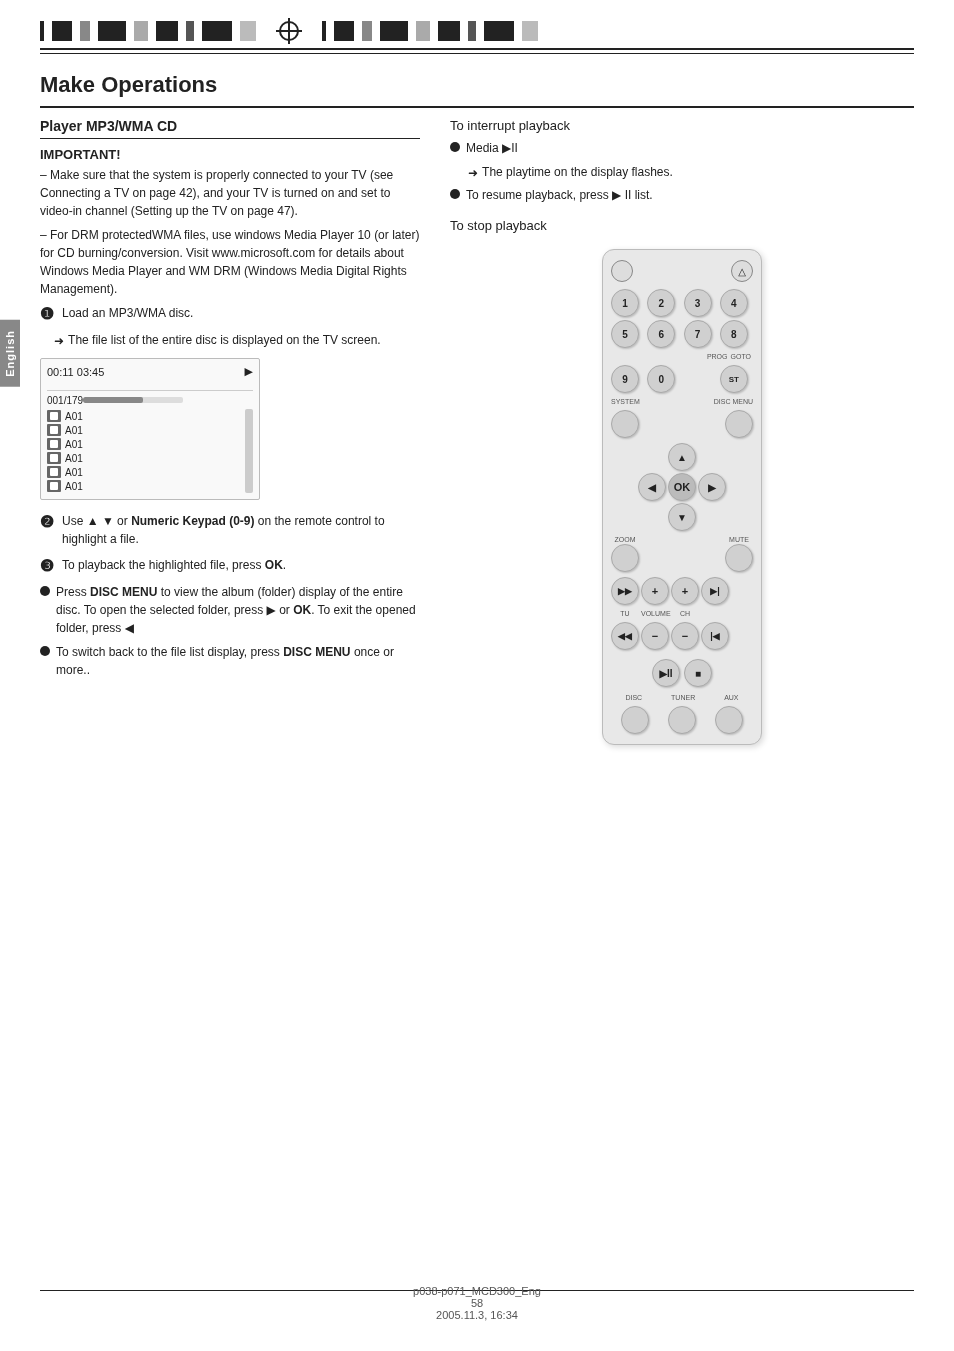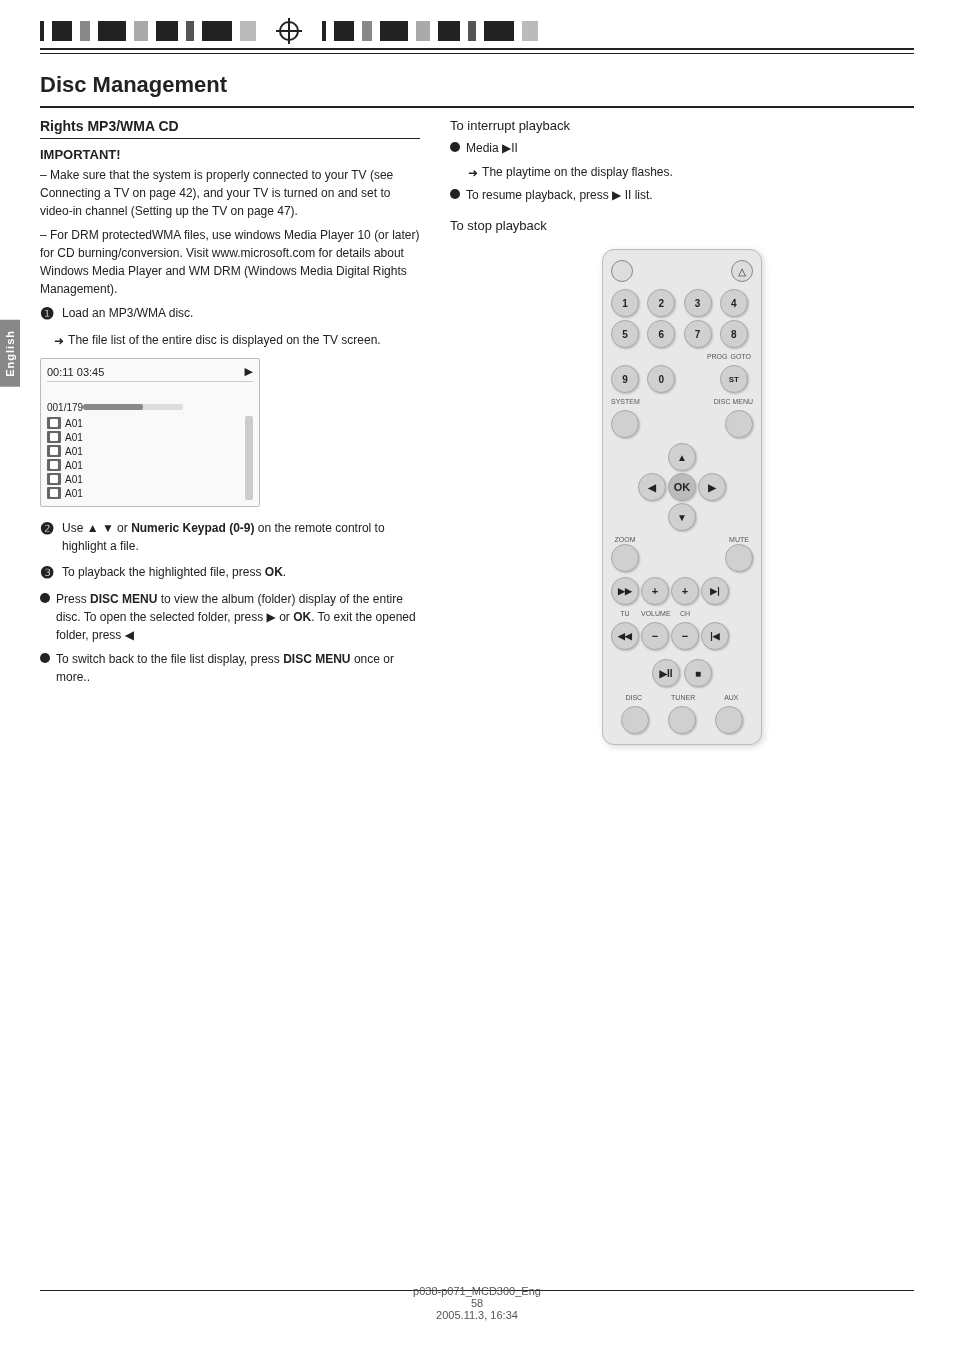--- a/index.html
+++ b/index.html
@@ -133,23 +133,23 @@
       background: #f9f9f9;
       padding: 6px;
       margin: 8px 0 12px 0;
       width: 220px;
     }
     .screen-header {
       display: flex;
       justify-content: space-between;
       align-items: center;
       font-size: 11px;
-      margin-bottom: 20px;
+      margin-bottom: 4px;
       border-bottom: 1px solid #ccc;
-      padding-bottom: 3px;
+      padding-bottom: 12px;
     }
     .progress-bar {
       height: 6px;
       background: #ddd;
       border-radius: 2px;
       margin-bottom: 4px;
       position: relative;
       overflow: hidden;
     }
     .progress-fill {
@@ -369,27 +369,27 @@
 
 <div style="padding: 4px 40px 0 40px; display:flex; flex-direction:column; gap:3px;">
   <div style="height:2px;background:#222;"></div>
   <div style="height:1px;background:#222;"></div>
 </div>
 
 <div class="english-tab">English</div>
 
 <div class="page-content">
 
-  <h1 class="page-title">Disc Management</h1>
+  <h1 class="page-title">Make Operations</h1>
 
   <div class="two-col">
 
     <div class="col-left">
 
-      <div class="section-heading">Rights MP3/WMA CD</div>
+      <div class="section-heading">Player MP3/WMA CD</div>
 
       <div class="important-label">IMPORTANT!</div>
 
       <div class="important-text">
         <span>–  Make sure that the system is properly connected to your TV (see Connecting a TV on page 42), and your TV is turned on and set to video-in channel (Setting up the TV on page 47).</span>
       </div>
       <div class="important-text">
         <span>–  For DRM  protectedWMA files, use windows Media Player 10 (or later) for CD burning/conversion. Visit www.microsoft.com for details about Windows Media Player and WM DRM (Windows Media Digital Rights Management).</span>
       </div>
 

